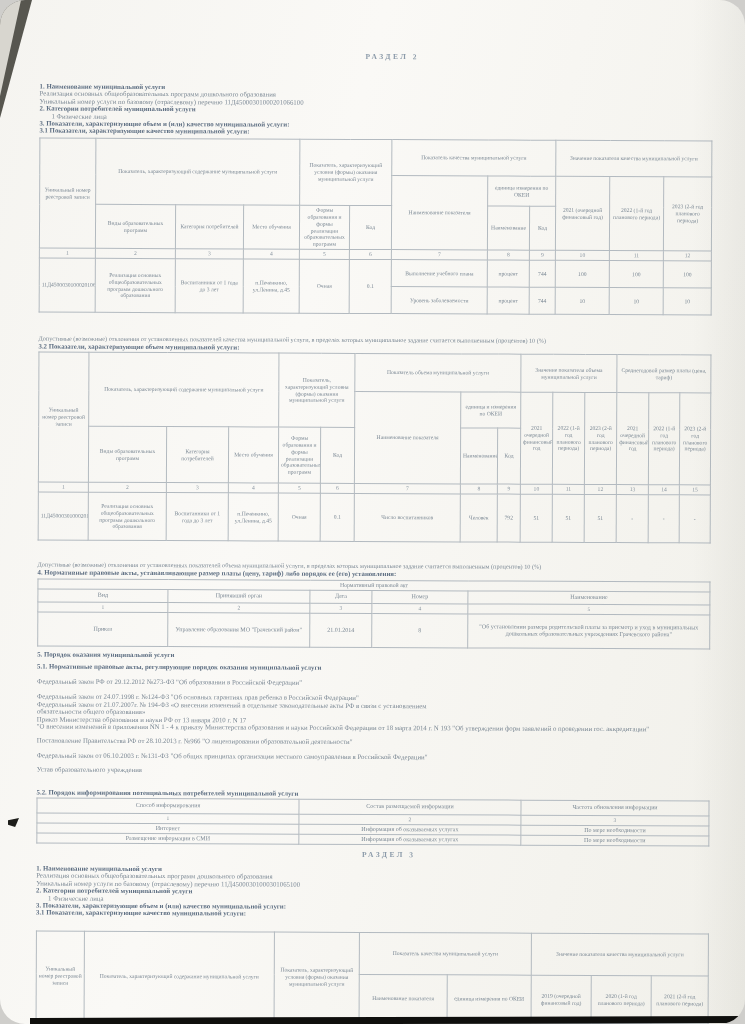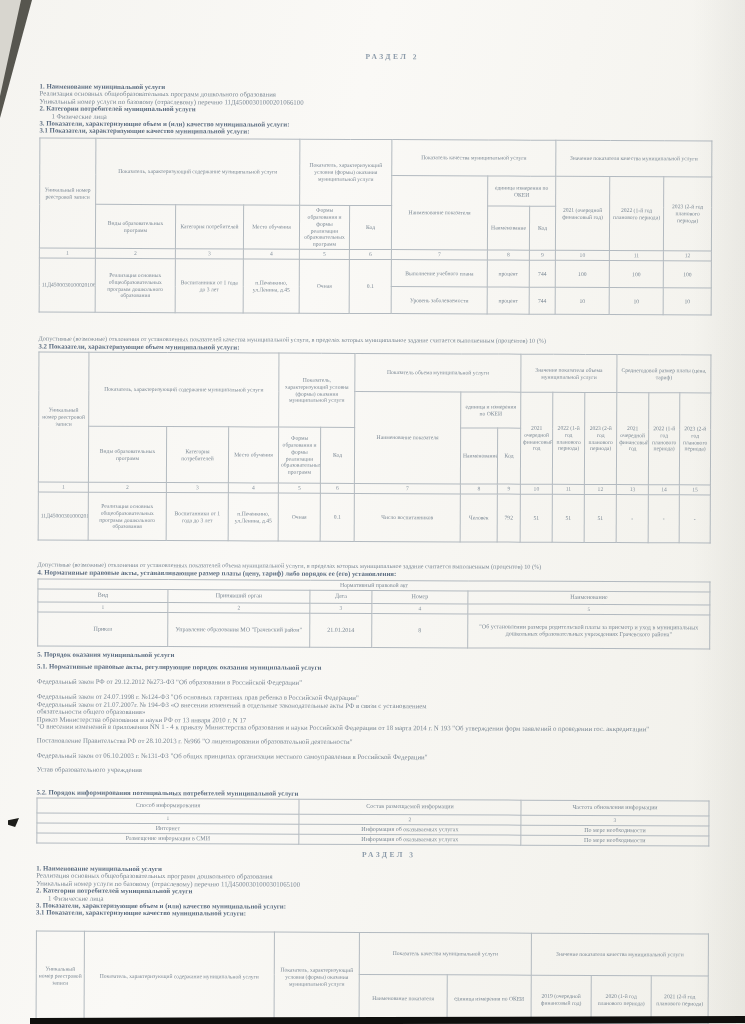--- a/index.html
+++ b/index.html
@@ -1,18 +1,18 @@
 <!DOCTYPE html>
 <html><head>
 <meta charset="utf-8">
 <style>
   html,body{margin:0;padding:0;background:#cfcecb;}
   .page{position:relative;width:745px;height:1024px;margin:0 auto;overflow:hidden;
         background:linear-gradient(105deg,#f5f4f0 0%,#faf9f6 38%,#f4f3ee 78%,#f1f0ea 100%);
-        font-family:"Liberation Serif","DejaVu Serif",serif;color:#76838f;}
+        font-family:"Liberation Serif","DejaVu Serif",serif;color:#76838f;border-radius:25px;}
   .content{position:absolute;inset:0;transform:rotate(0.25deg);transform-origin:50% 45%;}
   .abs{position:absolute;}
   .title{width:100%;text-align:center;font-weight:bold;font-size:7.5px;letter-spacing:2.5px;color:#8b9aa9;}
   .line{font-size:6.8px;line-height:7.4px;white-space:nowrap;color:#7b8894;}
   .hline{font-weight:bold;color:#5d6e82;}
   .ind{padding-left:12px;}
   .num{color:#7f8c99;}
   .tw{position:absolute;left:38px;width:672px;}
   table{border-collapse:collapse;table-layout:fixed;width:100%;}
   td{border:1px solid #b3bac0;font-size:6px;line-height:1.2;color:#7b8894;text-align:center;

